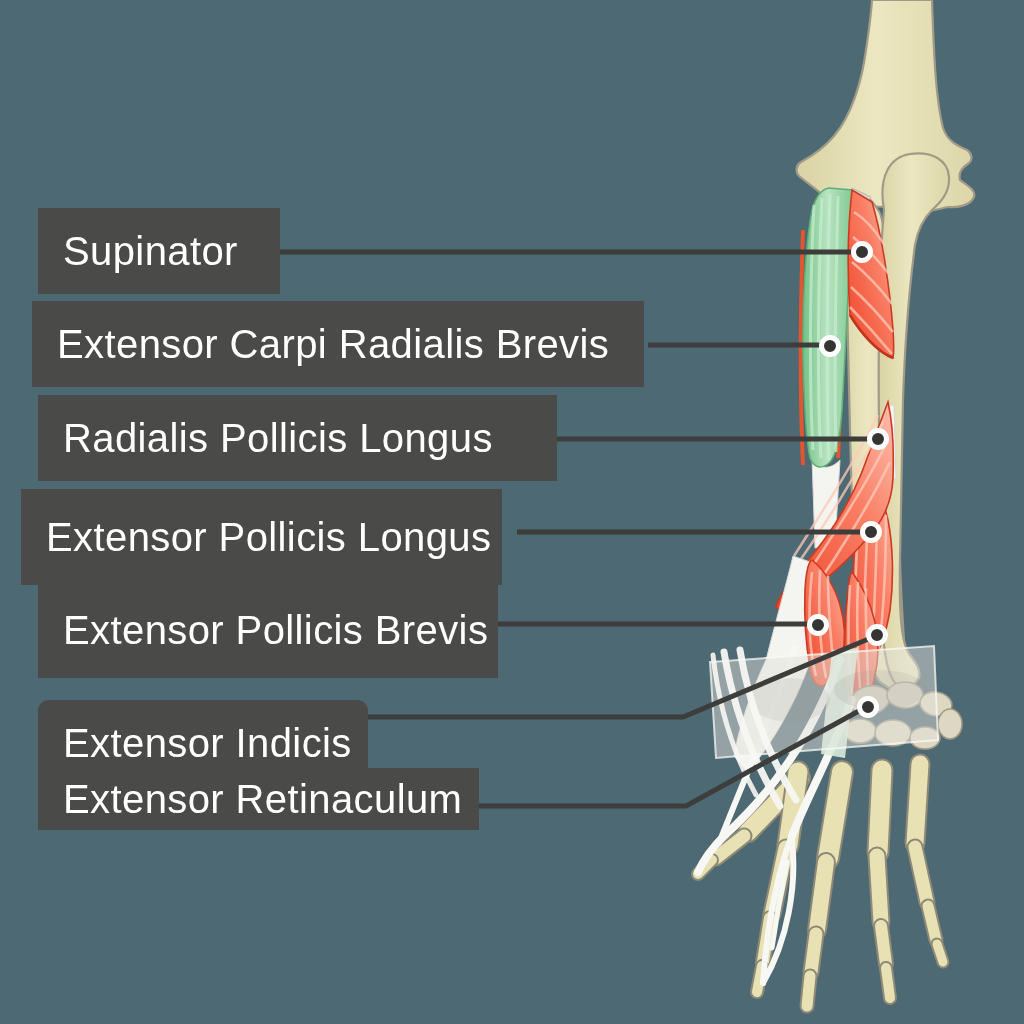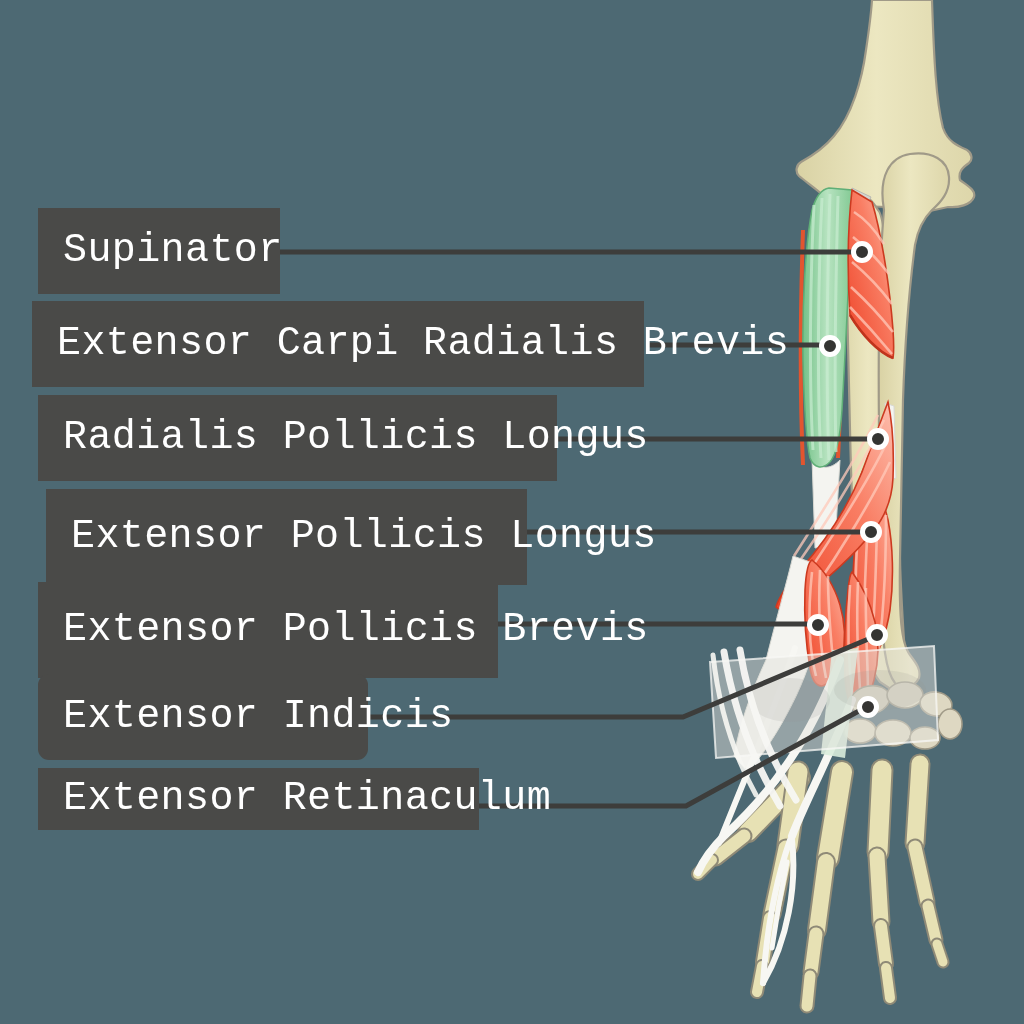--- a/index.html
+++ b/index.html
@@ -7,21 +7,21 @@
     width:1024px;height:1024px;position:relative;overflow:hidden;
     background:var(--bg,#4d6973);
     font-family:"Liberation Sans", sans-serif;
   }
   #stage{position:absolute;inset:0;width:1024px;height:1024px;}
   svg{position:absolute;left:0;top:0;}
   .label-box{
     position:absolute;display:flex;align-items:center;box-sizing:border-box;
     background:var(--label-bg,#4a4a48);color:var(--label-text,#ffffff);
     font-size:40px;line-height:1;padding-left:25px;padding-right:16px;
-    letter-spacing:0.4px;white-space:nowrap;font-family:Liberation Mono, monospace;
+    letter-spacing:0.4px;white-space:nowrap;
   }
   .leader{stroke:var(--line,#3d3d3b);stroke-width:5;fill:none;}
   .dot{fill:var(--dot-fill,#343432);stroke:var(--dot-ring,#ffffff);stroke-width:5;}
   .bone{fill:url(#boneGrad);stroke:#a09a88;stroke-width:2.2;}
   .muscle-red{fill:url(#redGrad);stroke:#cc3a20;stroke-width:1.6;}
   .muscle-green{fill:url(#greenGrad);stroke:#5fae77;stroke-width:1.5;}
   .stri-r{stroke:#ffc9ba;stroke-width:2.6;fill:none;opacity:.75;}
   .stri-g{stroke:#c9ecd2;stroke-width:3;fill:none;opacity:.7;}
   .tendon{stroke:#f7f7f3;fill:none;stroke-linecap:round;}
   .tendon-fill{fill:#f4f4f0;stroke:#d8d8d2;stroke-width:1;}
@@ -291,18 +291,18 @@
         <circle cx="877" cy="635" r="8.5" class="dot"></circle>
         <polyline points="477,806 686,806 857,712 868,707" class="leader"></polyline>
         <circle cx="868" cy="707" r="8.5" class="dot"></circle>
       </g>
   </svg>
 
   <div id="labels">
       <div class="label-box" style="left: 38px; top: 208px; width: 242px; height: 86px;">Supinator</div>
       <div class="label-box" style="left: 32px; top: 301px; width: 612px; height: 86px;">Extensor Carpi Radialis Brevis</div>
       <div class="label-box" style="left: 38px; top: 395px; width: 519px; height: 86px;">Radialis Pollicis Longus</div>
-      <div class="label-box" style="left: 46px; top: 489px; width: 481px; height: 96px;">Extensor Pollicis Longus</div>
+      <div class="label-box" style="left: 21px; top: 489px; width: 481px; height: 96px;">Extensor Pollicis Longus</div>
       <div class="label-box" style="left: 38px; top: 582px; width: 460px; height: 96px;">Extensor Pollicis Brevis</div>
-      <div class="label-box" style="left: 38px; top: 674px; width: 330px; height: 86px; border-radius: 11px;">Extensor Indicis</div>
+      <div class="label-box" style="left: 38px; top: 700px; width: 330px; height: 86px; border-radius: 11px;">Extensor Indicis</div>
       <div class="label-box" style="left: 38px; top: 768px; width: 441px; height: 62px;">Extensor Retinaculum</div>
     </div>
 </div>
 
 </body></html>

